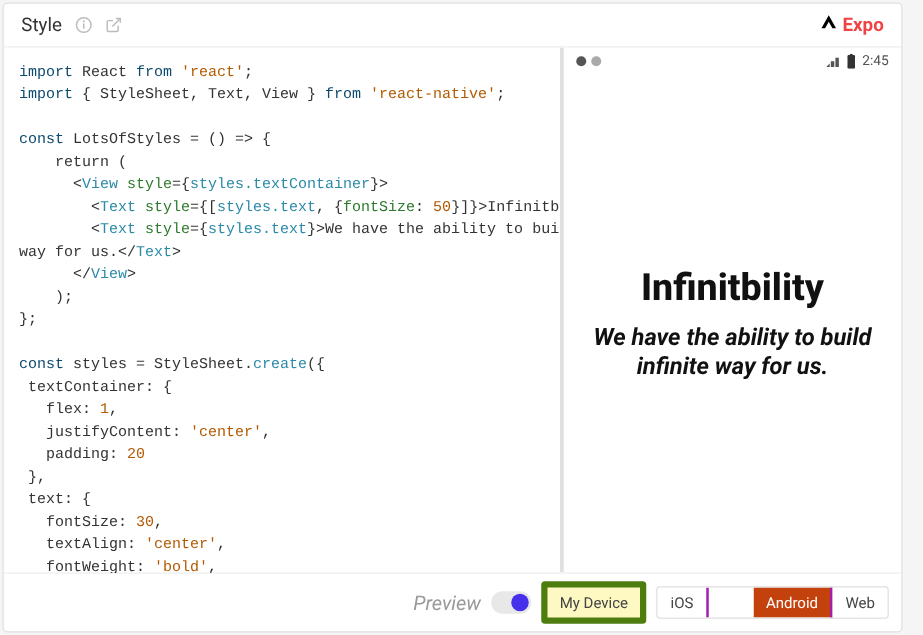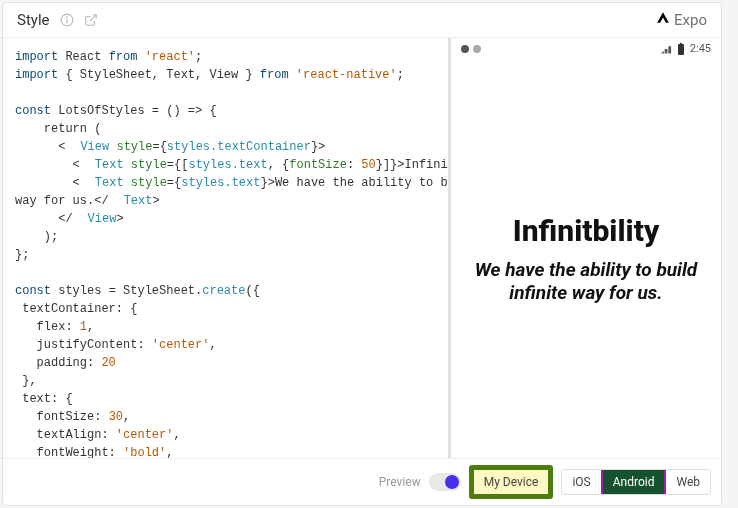--- a/index.html
+++ b/index.html
@@ -39,23 +39,23 @@
   .header-icon {
     color: #bbb;
     font-size: 14px;
     display: inline-flex;
     align-items: center;
   }
   .expo-brand {
     display: flex;
     align-items: center;
     gap: 4px;
-    font-weight: 400;
+    font-weight: 700;
     font-size: 15px;
-    color: #737373;
+    color: #ef4444;
   }
   .main {
     display: flex;
     flex: 1;
     overflow: hidden;
   }
   .code-panel {
     flex: 1;
     padding: 10px 12px;
     font-family: 'Courier New', Consolas, monospace;
@@ -111,22 +111,23 @@
   }
   .footer {
     display: flex;
     justify-content: flex-end;
     align-items: center;
     padding: 6px 10px;
     gap: 8px;
     border-top: 1px solid #eee;
   }
   .preview-label {
-    font-size: 12px;
+    font-size: 16px;
     color: #999;
+    font-style: italic;
   }
   .toggle {
     width: 32px;
     height: 18px;
     background: #e8e8e8;
     border-radius: 10px;
     position: relative;
   }
   .toggle-knob {
     width: 14px;
@@ -155,27 +156,28 @@
   .seg {
     font-size: 12px;
     padding: 5px 10px;
     color: #444;
     background: #fff;
     cursor: pointer;
     border-right: 2px solid #a21caf;
   }
   .seg:last-child { border-right: none; }
   .seg.active {
-    background: #14532d;
+    background: #c2410c;
     color: #fff;
+    margin-left: 36px;
   }
   
   .kw { color: #0c4a6e; }
   .str { color: #b35900; }
-  .tag { color: #2a8aa8; margin-left: 15px; }
+  .tag { color: #2a8aa8; }
   .attr { color: #2d7a2d; }
   .num { color: #b35900; }
   .fn { color: #2a8aa8; }
 </style>
 </head>
 <body>
 
 <div class="container">
 
   <div class="header">

